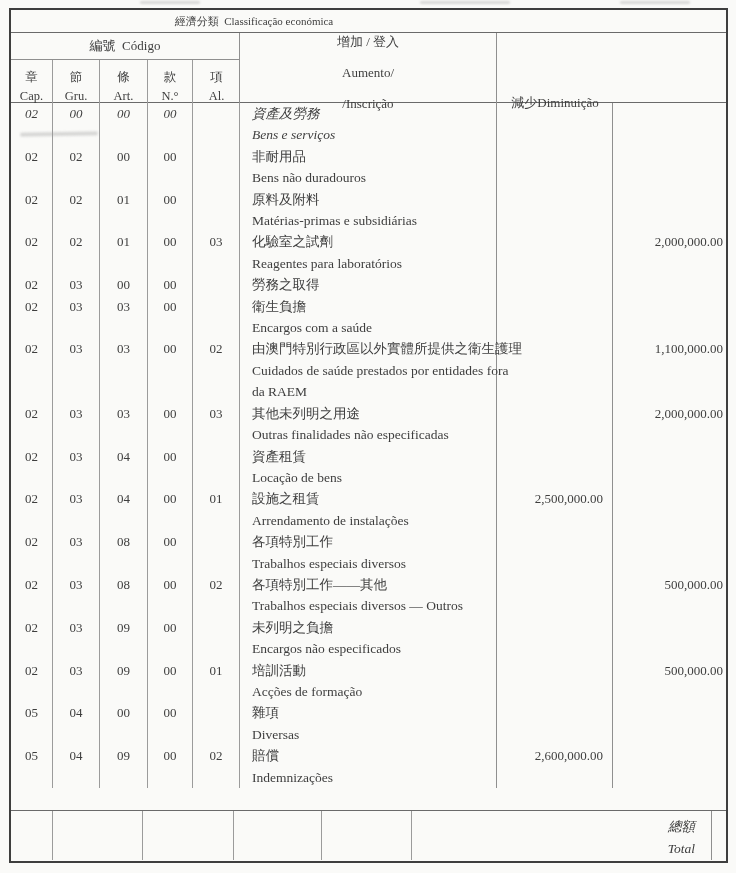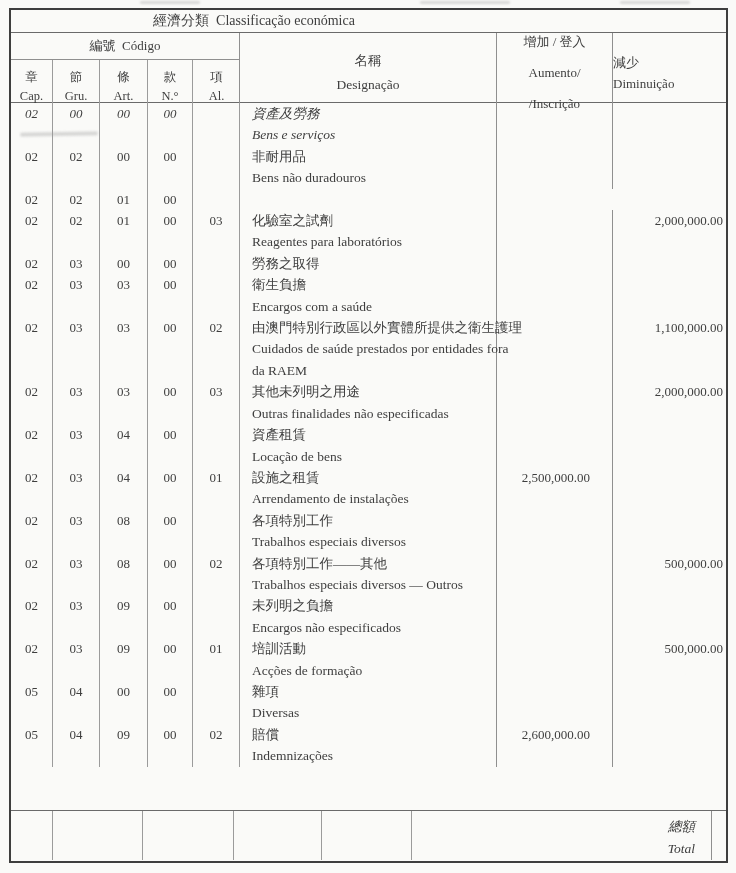--- a/index.html
+++ b/index.html
@@ -18,21 +18,21 @@
     background:transparent;
   }
 
   
   .hrow1{
     display:grid;grid-template-columns:486px 229px;height:23px;
     border-bottom:1px solid #6a6a6a;
   }
   .hrow1 .hc{
     display:flex;align-items:center;justify-content:center;
-    font-size:14px;white-space:pre;
+    font-size:11px;white-space:pre;
   }
   .hrow1 .right{border-left:1px solid #6a6a6a;}
 
   
   .hrow2{
     display:grid;grid-template-columns:229px 257px 116px 113px;height:70px;
     border-bottom:1px solid #6a6a6a;
   }
   .codes-head{border-right:1px solid #8f8f8f;display:flex;flex-direction:column;}
   .codigo{
@@ -50,33 +50,33 @@
     border-right:1px solid #8f8f8f;
     display:flex;flex-direction:column;align-items:center;justify-content:center;
     font-size:13.5px;line-height:24px;
   }
   .aum-head{
     border-right:1px solid #8f8f8f;
     display:flex;flex-direction:column;align-items:center;justify-content:center;
     font-size:13px;line-height:18px;gap:13px;
   }
   .dim-head{
-    display:flex;flex-direction:column;align-items:flex-start;justify-content:center;
+    display:flex;flex-direction:row;align-items:flex-end;justify-content:center;
     font-size:13px;line-height:21px;
   }
 
   
   .tbody{height:707px;overflow:hidden;}
   .grp{display:grid;grid-template-columns:42px 47px 48px 45px 47px 257px 116px 113px;}
   .grp.italic{font-style:italic;}
   .cc{border-right:1px solid #9b9b9b;text-align:center;font-size:13px;}
   .cn{border-right:1px solid #8f8f8f;padding-left:12px;font-size:13.5px;}
   .ca{border-right:1px solid #8f8f8f;text-align:right;font-size:13px;}
   .ca.dim{border-right:none;padding-right:3px;}
-  .ca.aum{padding-right:22px;}
+  .ca.aum{padding-right:9px;}
   .line{display:block;height:21.42px;line-height:21.42px;white-space:nowrap;overflow:visible;}
 
   
   .trow{
     display:grid;grid-template-columns:42px 47px 48px 45px 47px 257px 116px 113px;
     height:41px;border-top:1px solid #6a6a6a;
     font-style:italic;
     gap:43px;
   }
   .trow .cc{font-size:13px;}
@@ -132,24 +132,20 @@
         </div>
         <div class="ch">
           <span>款</span>
           <span>N.°</span>
         </div>
         <div class="ch">
           <span>項</span>
           <span>Al.</span>
         </div>
       </div>
-    </div>
-    <div class="desig-head">
-      <span>名稱</span>
-      <span>Designação</span>
     </div>
     <div class="aum-head">
       <span>增加 / 登入</span>
       <span>Aumento/</span>
       <span>/Inscrição</span>
     </div>
     <div class="dim-head">
       <span>減少</span>
       <span>Diminuição</span>
     </div>
@@ -223,20 +219,25 @@
           <span class="line">02</span>
         </div>
         <div class="cc">
           <span class="line">01</span>
         </div>
         <div class="cc">
           <span class="line">00</span>
         </div>
         <div class="cc">
           <span class="line"></span>
+        </div>
+        <div class="cn">
+          <span class="line zh">原料及附料</span>
+          <span class="line pt">Matérias-primas e subsidiárias</span>
+
         </div>
         <div class="ca aum">
           <span class="line"></span>
         </div>
         <div class="ca dim">
           <span class="line"></span>
         </div>
       </div>
 
       <div class="grp">

